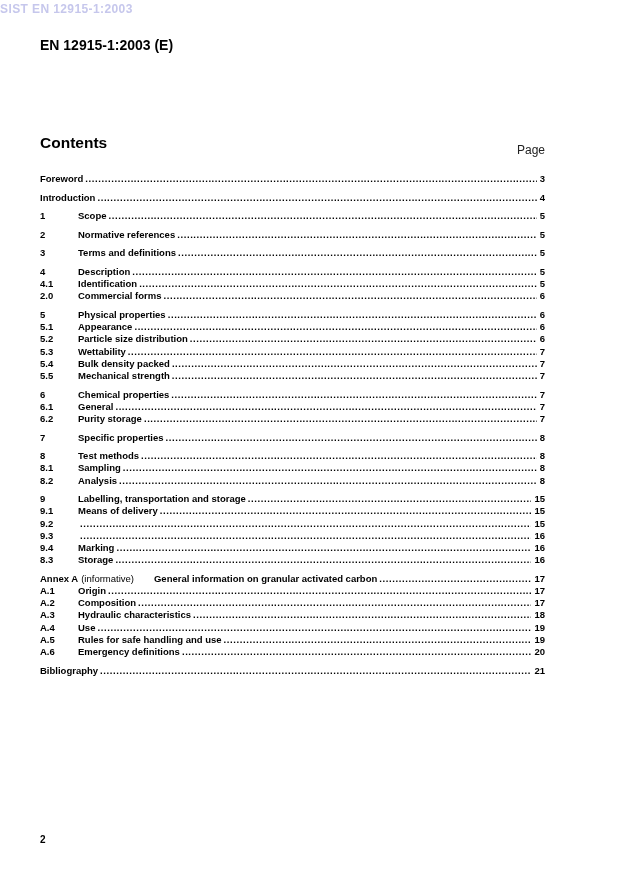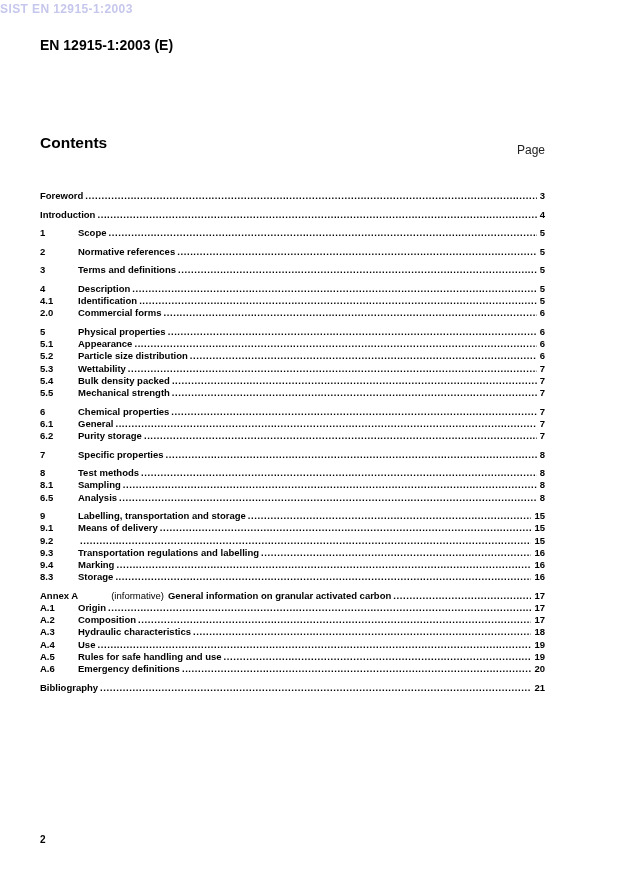--- a/index.html
+++ b/index.html
@@ -34,36 +34,36 @@
     text-align: right;
   }
   .page-col-label {
     position: absolute;
     right: 74px; top: 143px;
     font-size: 12px;
     color: #222222;
   }
   .toc {
     position: absolute;
-    left: 40px; top: 190px;
+    left: 40px; top: 173px;
     width: 505px;
   }
   .toc-row {
     display: flex;
     align-items: baseline;
     font-size: 9.5px;
     font-weight: bold;
     line-height: 12.2px;
     white-space: nowrap;
   }
   .toc-row.gap { margin-top: 6.4px; }
   .toc-row:first-child { margin-top: 0; }
   .num { flex: 0 0 38px; }
   .annex-prefix { white-space: nowrap; }
-  .annex-prefix .pn { font-weight: normal; padding: 0 4px 0 3px; margin-left: 30px; }
+  .annex-prefix .pn { font-weight: normal; padding: 0 20px 0 3px; }
   .lbl { white-space: nowrap; }
   .leader {
     flex: 1 1 auto;
     overflow: hidden;
     white-space: nowrap;
     margin-left: 2px;
     min-width: 8px;
   }
   .leader::after {
     content: "........................................................................................................................................................................................................................";
@@ -223,21 +223,21 @@
     <span class="pg">8</span>
   </div>
       <div class="toc-row">
     <span class="num">8.1</span>
 
     <span class="lbl">Sampling</span>
     <span class="leader"></span>
     <span class="pg">8</span>
   </div>
       <div class="toc-row">
-    <span class="num">6.5</span>
+    <span class="num">8.2</span>
 
     <span class="lbl">Analysis</span>
     <span class="leader"></span>
     <span class="pg">8</span>
   </div>
       <div class="toc-row gap">
     <span class="num">9</span>
 
     <span class="lbl">Labelling, transportation and storage</span>
     <span class="leader"></span>
@@ -252,21 +252,20 @@
   </div>
       <div class="toc-row">
     <span class="num">9.2</span>
 
     <span class="leader"></span>
     <span class="pg">15</span>
   </div>
       <div class="toc-row">
     <span class="num">9.3</span>
 
-    <span class="lbl">Transportation regulations and labelling</span>
     <span class="leader"></span>
     <span class="pg">16</span>
   </div>
       <div class="toc-row">
     <span class="num">9.4</span>
 
     <span class="lbl">Marking</span>
     <span class="leader"></span>
     <span class="pg">16</span>
   </div>

